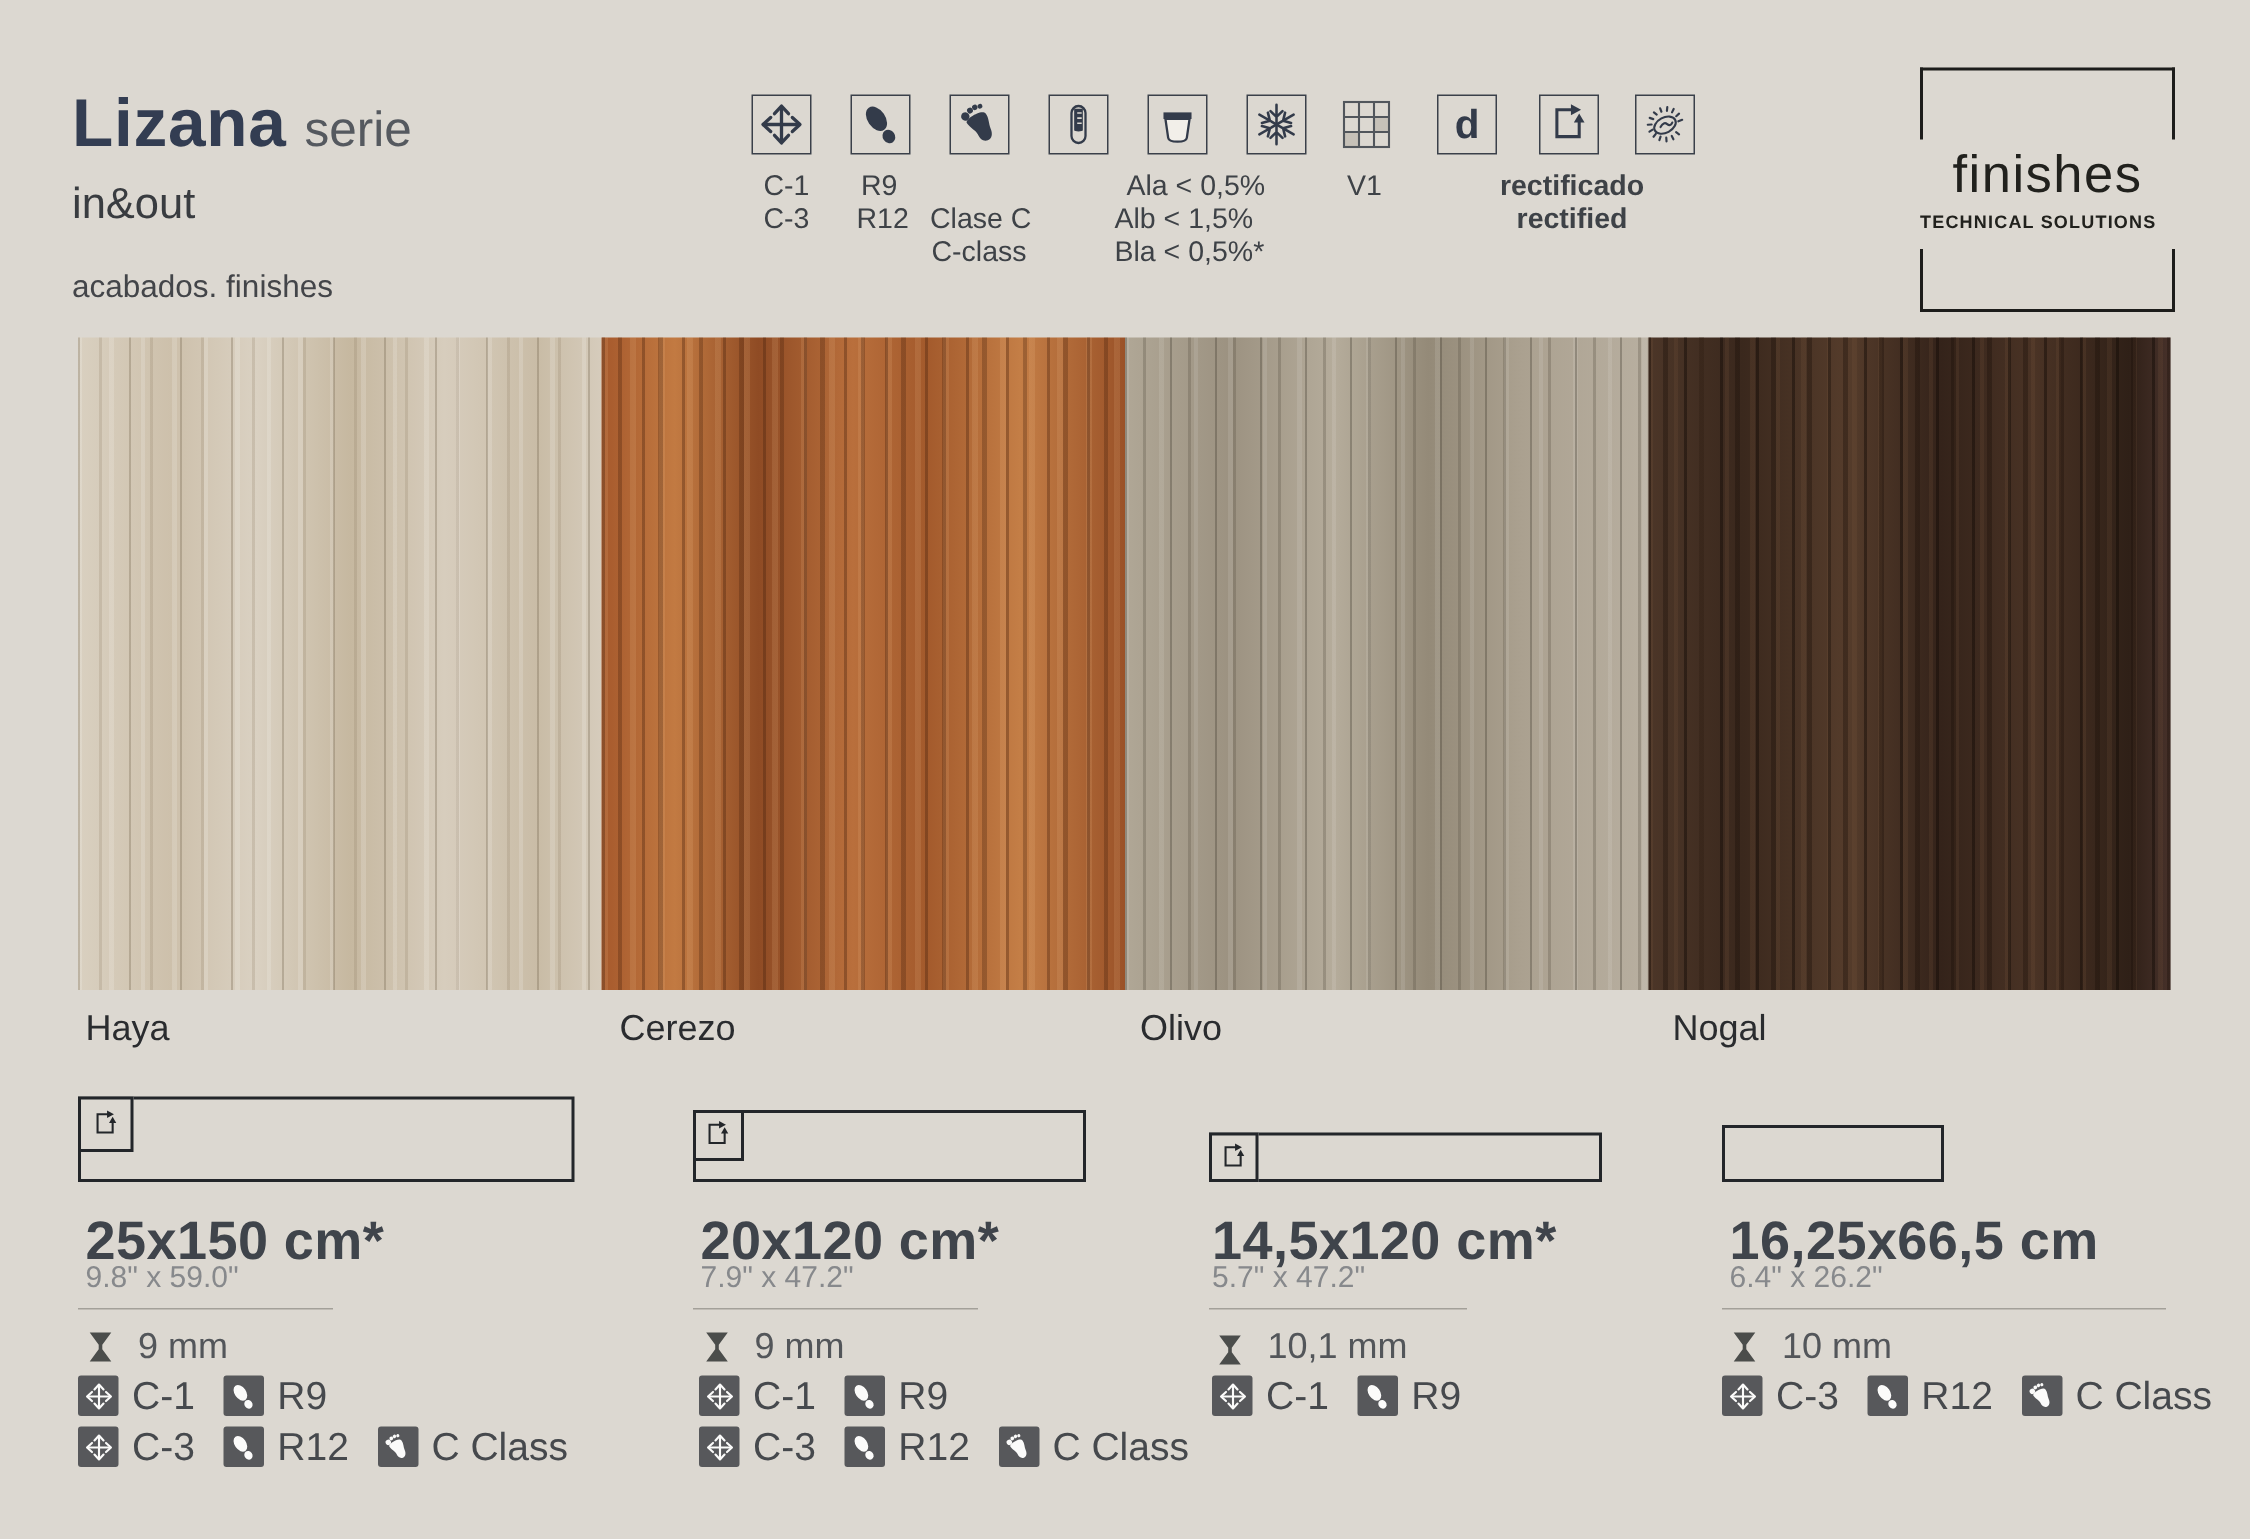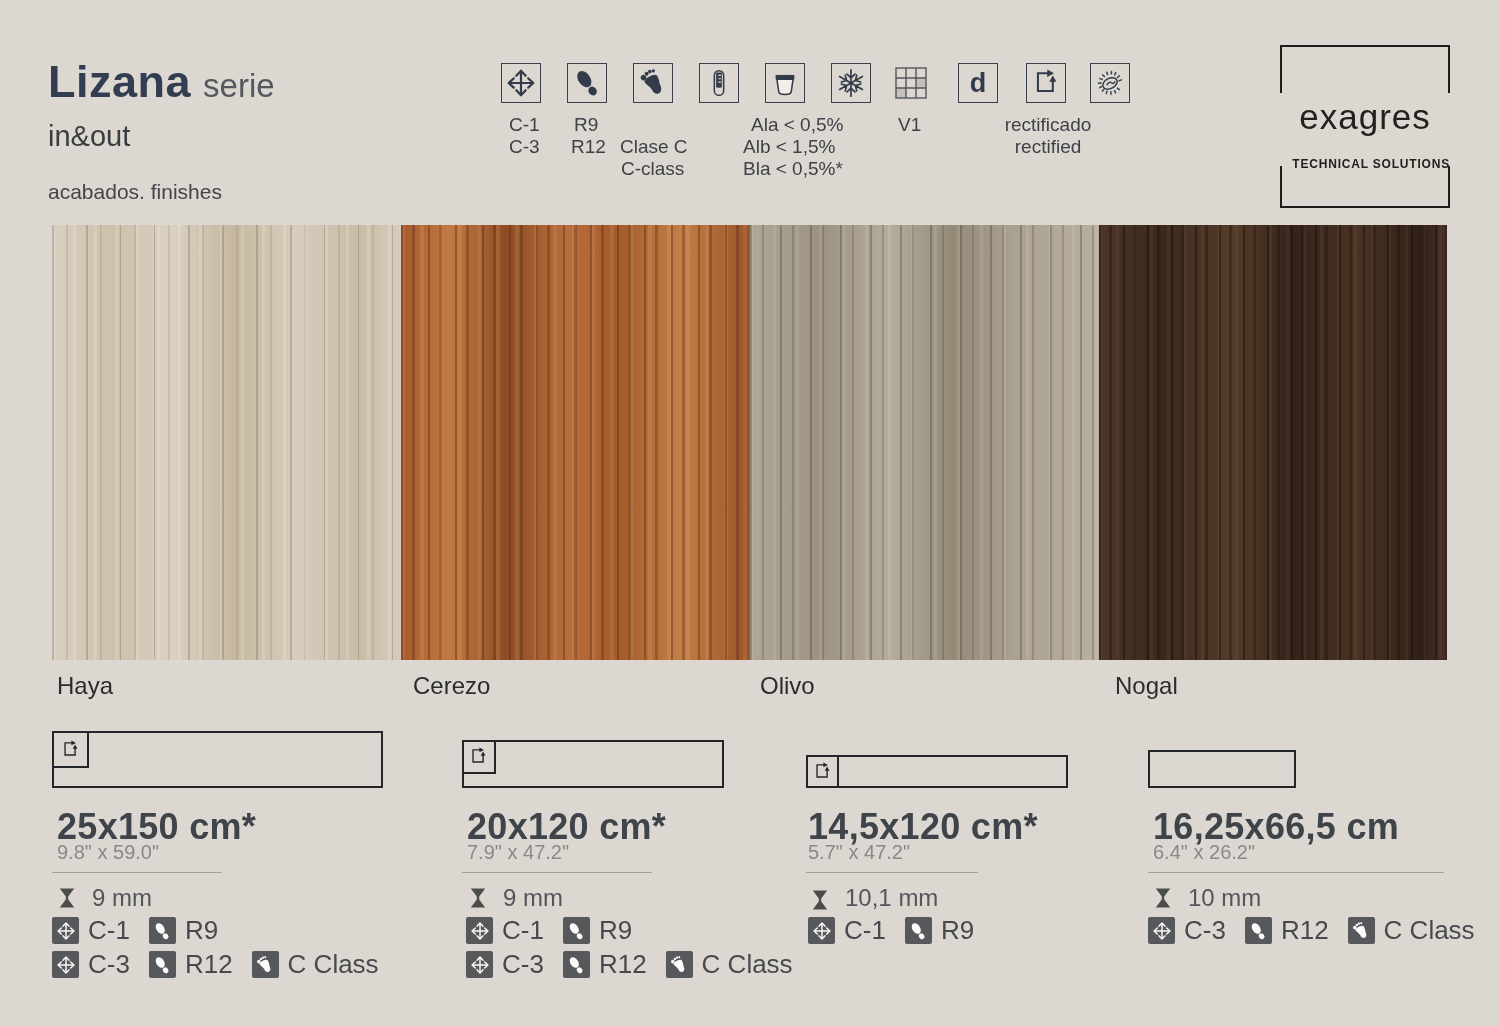--- a/index.html
+++ b/index.html
@@ -13,28 +13,28 @@
   .inout{font-size:29px;font-weight:500;color:#393c40;}
   .finishes{font-size:21px;color:#434549;}
 
   
   .legend-box{width:40px;height:40px;border:1.6px solid #3a404a;box-sizing:border-box;
     display:flex;align-items:center;justify-content:center;color:#333b4a;top:63px;}
   .legend-box svg{width:34px;height:34px;display:block;}
   .grid-box{top:63px;width:40px;height:40px;}
   .d-glyph{font-size:27px;font-weight:700;color:#333b4a;line-height:1;}
   .l-label{font-size:19px;color:#3e4247;white-space:nowrap;}
-  .l-center{width:130px;text-align:center;}
+  .l-center{width:130px;text-align:center;font-weight:bold;}
 
   
   .logo{left:1280px;top:45px;width:170px;height:163px;}
   .logo-top{position:absolute;top:0;left:0;right:0;height:46px;border:2.5px solid #1d1d1b;border-bottom:none;}
   .logo-bottom{position:absolute;bottom:0;left:0;right:0;height:40px;border:2.5px solid #1d1d1b;border-top:none;}
   .brand{position:absolute;top:52px;left:0;right:0;text-align:center;font-size:35px;color:#21211d;letter-spacing:1px;}
-  .tagline{position:absolute;top:112px;left:0;right:0;text-align:right;font-size:12px;font-weight:700;color:#21211d;letter-spacing:.8px;}
+  .tagline{position:absolute;top:96px;left:0;right:0;text-align:left;font-size:12px;font-weight:700;color:#21211d;letter-spacing:.8px;}
 
   
   .swatch{top:225px;height:435px;}
   .wood-haya{background:
     repeating-linear-gradient(90deg, rgba(110,95,72,.30) 0 1.5px, rgba(0,0,0,0) 1.5px 14px, rgba(140,122,96,.22) 14px 16px, rgba(0,0,0,0) 16px 34px),
     repeating-linear-gradient(90deg, rgba(255,255,255,.16) 0 3px, rgba(0,0,0,0) 3px 21px),
     linear-gradient(90deg,#d9d0c0 0%,#cdc0ab 18%,#dad1c2 34%,#c6b8a0 52%,#d7cdbd 70%,#c9bca6 88%,#d6ccbc 100%);}
   .wood-cerezo{background:
     repeating-linear-gradient(90deg, rgba(70,32,12,.35) 0 2px, rgba(0,0,0,0) 2px 11px, rgba(60,26,8,.28) 11px 14px, rgba(0,0,0,0) 14px 27px),
     repeating-linear-gradient(90deg, rgba(255,210,160,.12) 0 4px, rgba(0,0,0,0) 4px 19px),
@@ -202,21 +202,21 @@
   <div class="abs l-label" style="left:751px;top:114px;">Ala &lt; 0,5%</div>
   <div class="abs l-label" style="left:743px;top:136px;">Alb &lt; 1,5%</div>
   <div class="abs l-label" style="left:743px;top:158px;">Bla &lt; 0,5%*</div>
   <div class="abs l-label" style="left:898px;top:114px;">V1</div>
   <div class="abs l-label l-center" style="left:983px;top:114px;">rectificado</div>
   <div class="abs l-label l-center" style="left:983px;top:136px;">rectified</div>
 
   <div class="abs logo">
     <div class="logo-top"></div>
     <div class="logo-bottom"></div>
-    <div class="brand">exagres</div>
+    <div class="brand">finishes</div>
     <div class="tagline">TECHNICAL SOLUTIONS</div>
   </div>
 
   <div class="abs swatch wood-haya" style="left:52px;width:349px;"></div>
   <div class="abs swatch wood-cerezo" style="left:401px;width:349px;"></div>
   <div class="abs swatch wood-olivo" style="left:750px;width:349px;"></div>
   <div class="abs swatch wood-nogal" style="left:1099px;width:348px;"></div>
 
   <div class="abs col-name" style="left:57px;">Haya</div>
   <div class="abs col-name" style="left:413px;text-align:center;">Cerezo</div>

